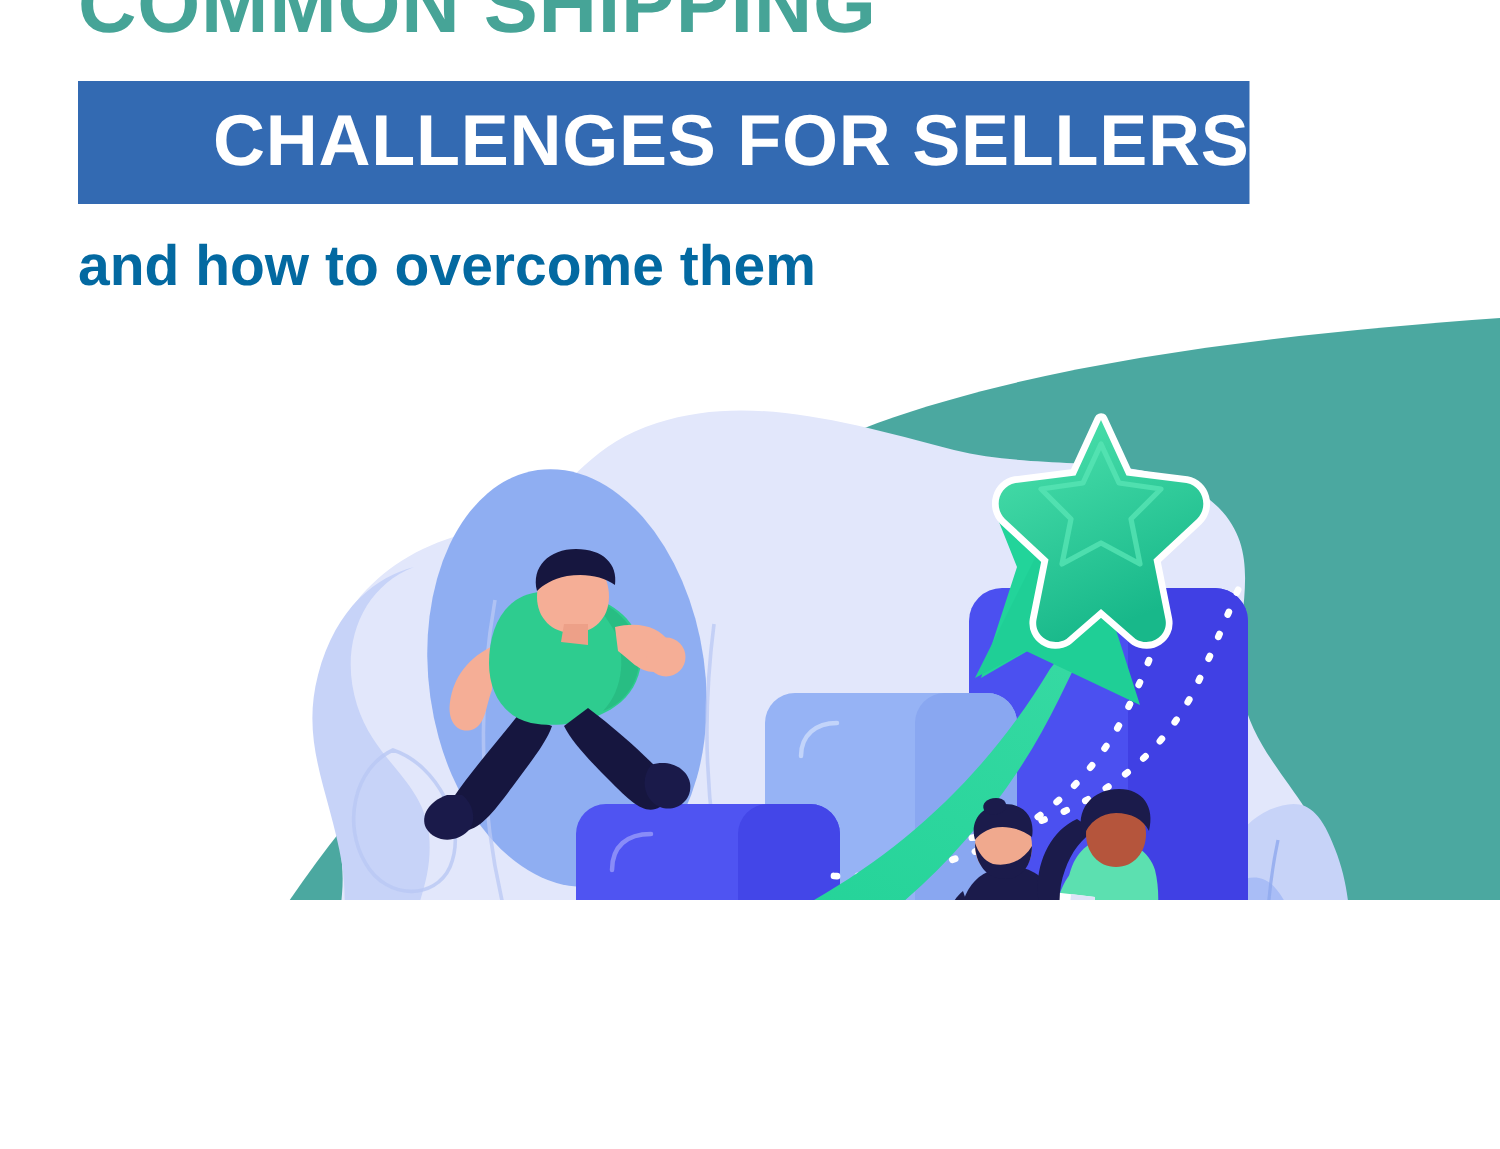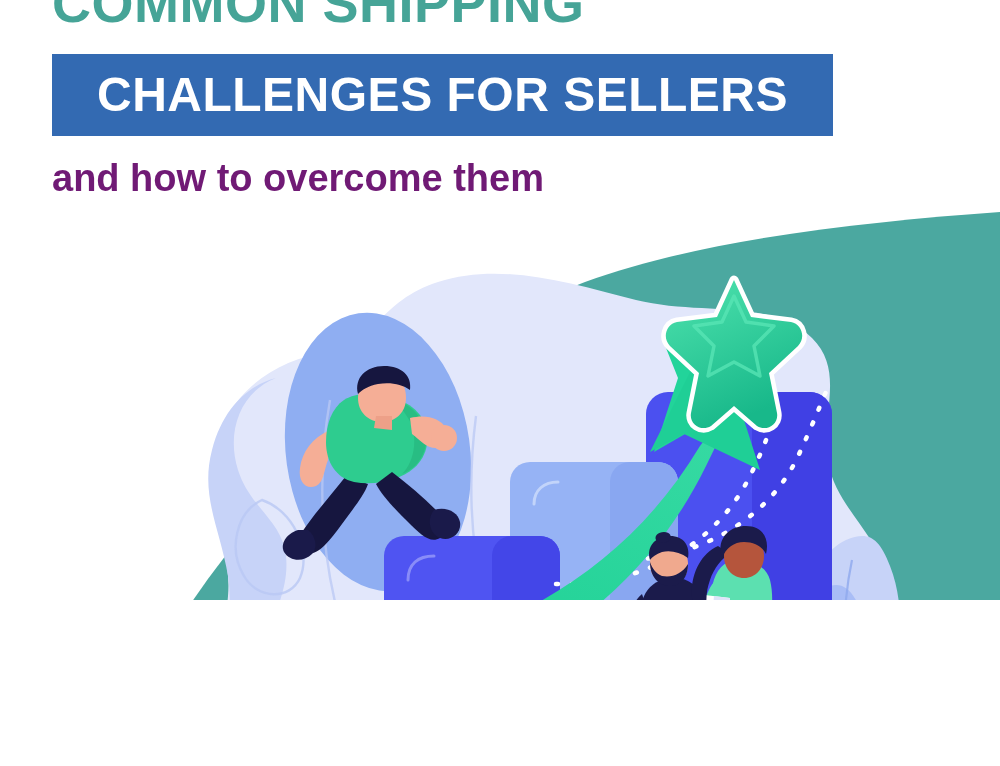--- a/index.html
+++ b/index.html
@@ -51,21 +51,21 @@
 
   #headline-bar {
     position: absolute;
     left: 52px;
     top: 54px;
     width: 781px;
     height: 82px;
     background: #336AB2;
     display: flex;
     align-items: center;
-    justify-content: center;
+    justify-content: flex-end;
   }
 
   #headline-text {
     margin: 0;
     font-size: 48px;
     line-height: 1;
     font-weight: bold;
     letter-spacing: 0.5px;
     color: #ffffff;
     white-space: nowrap;
@@ -73,21 +73,21 @@
   }
 
   #subtitle {
     position: absolute;
     left: 52px;
     top: 158px;
     margin: 0;
     font-size: 38px;
     line-height: 1.1;
     font-weight: bold;
-    color: #701a75;
+    color: #0369a1;
     white-space: nowrap;
     font-family: "Liberation Sans", sans-serif;
   }
 </style>
 </head>
 <body>
 
 <div id="poster">
 
   <svg id="bg-art" viewBox="0 0 1000 766" width="1000" height="766" xmlns="http://www.w3.org/2000/svg">

